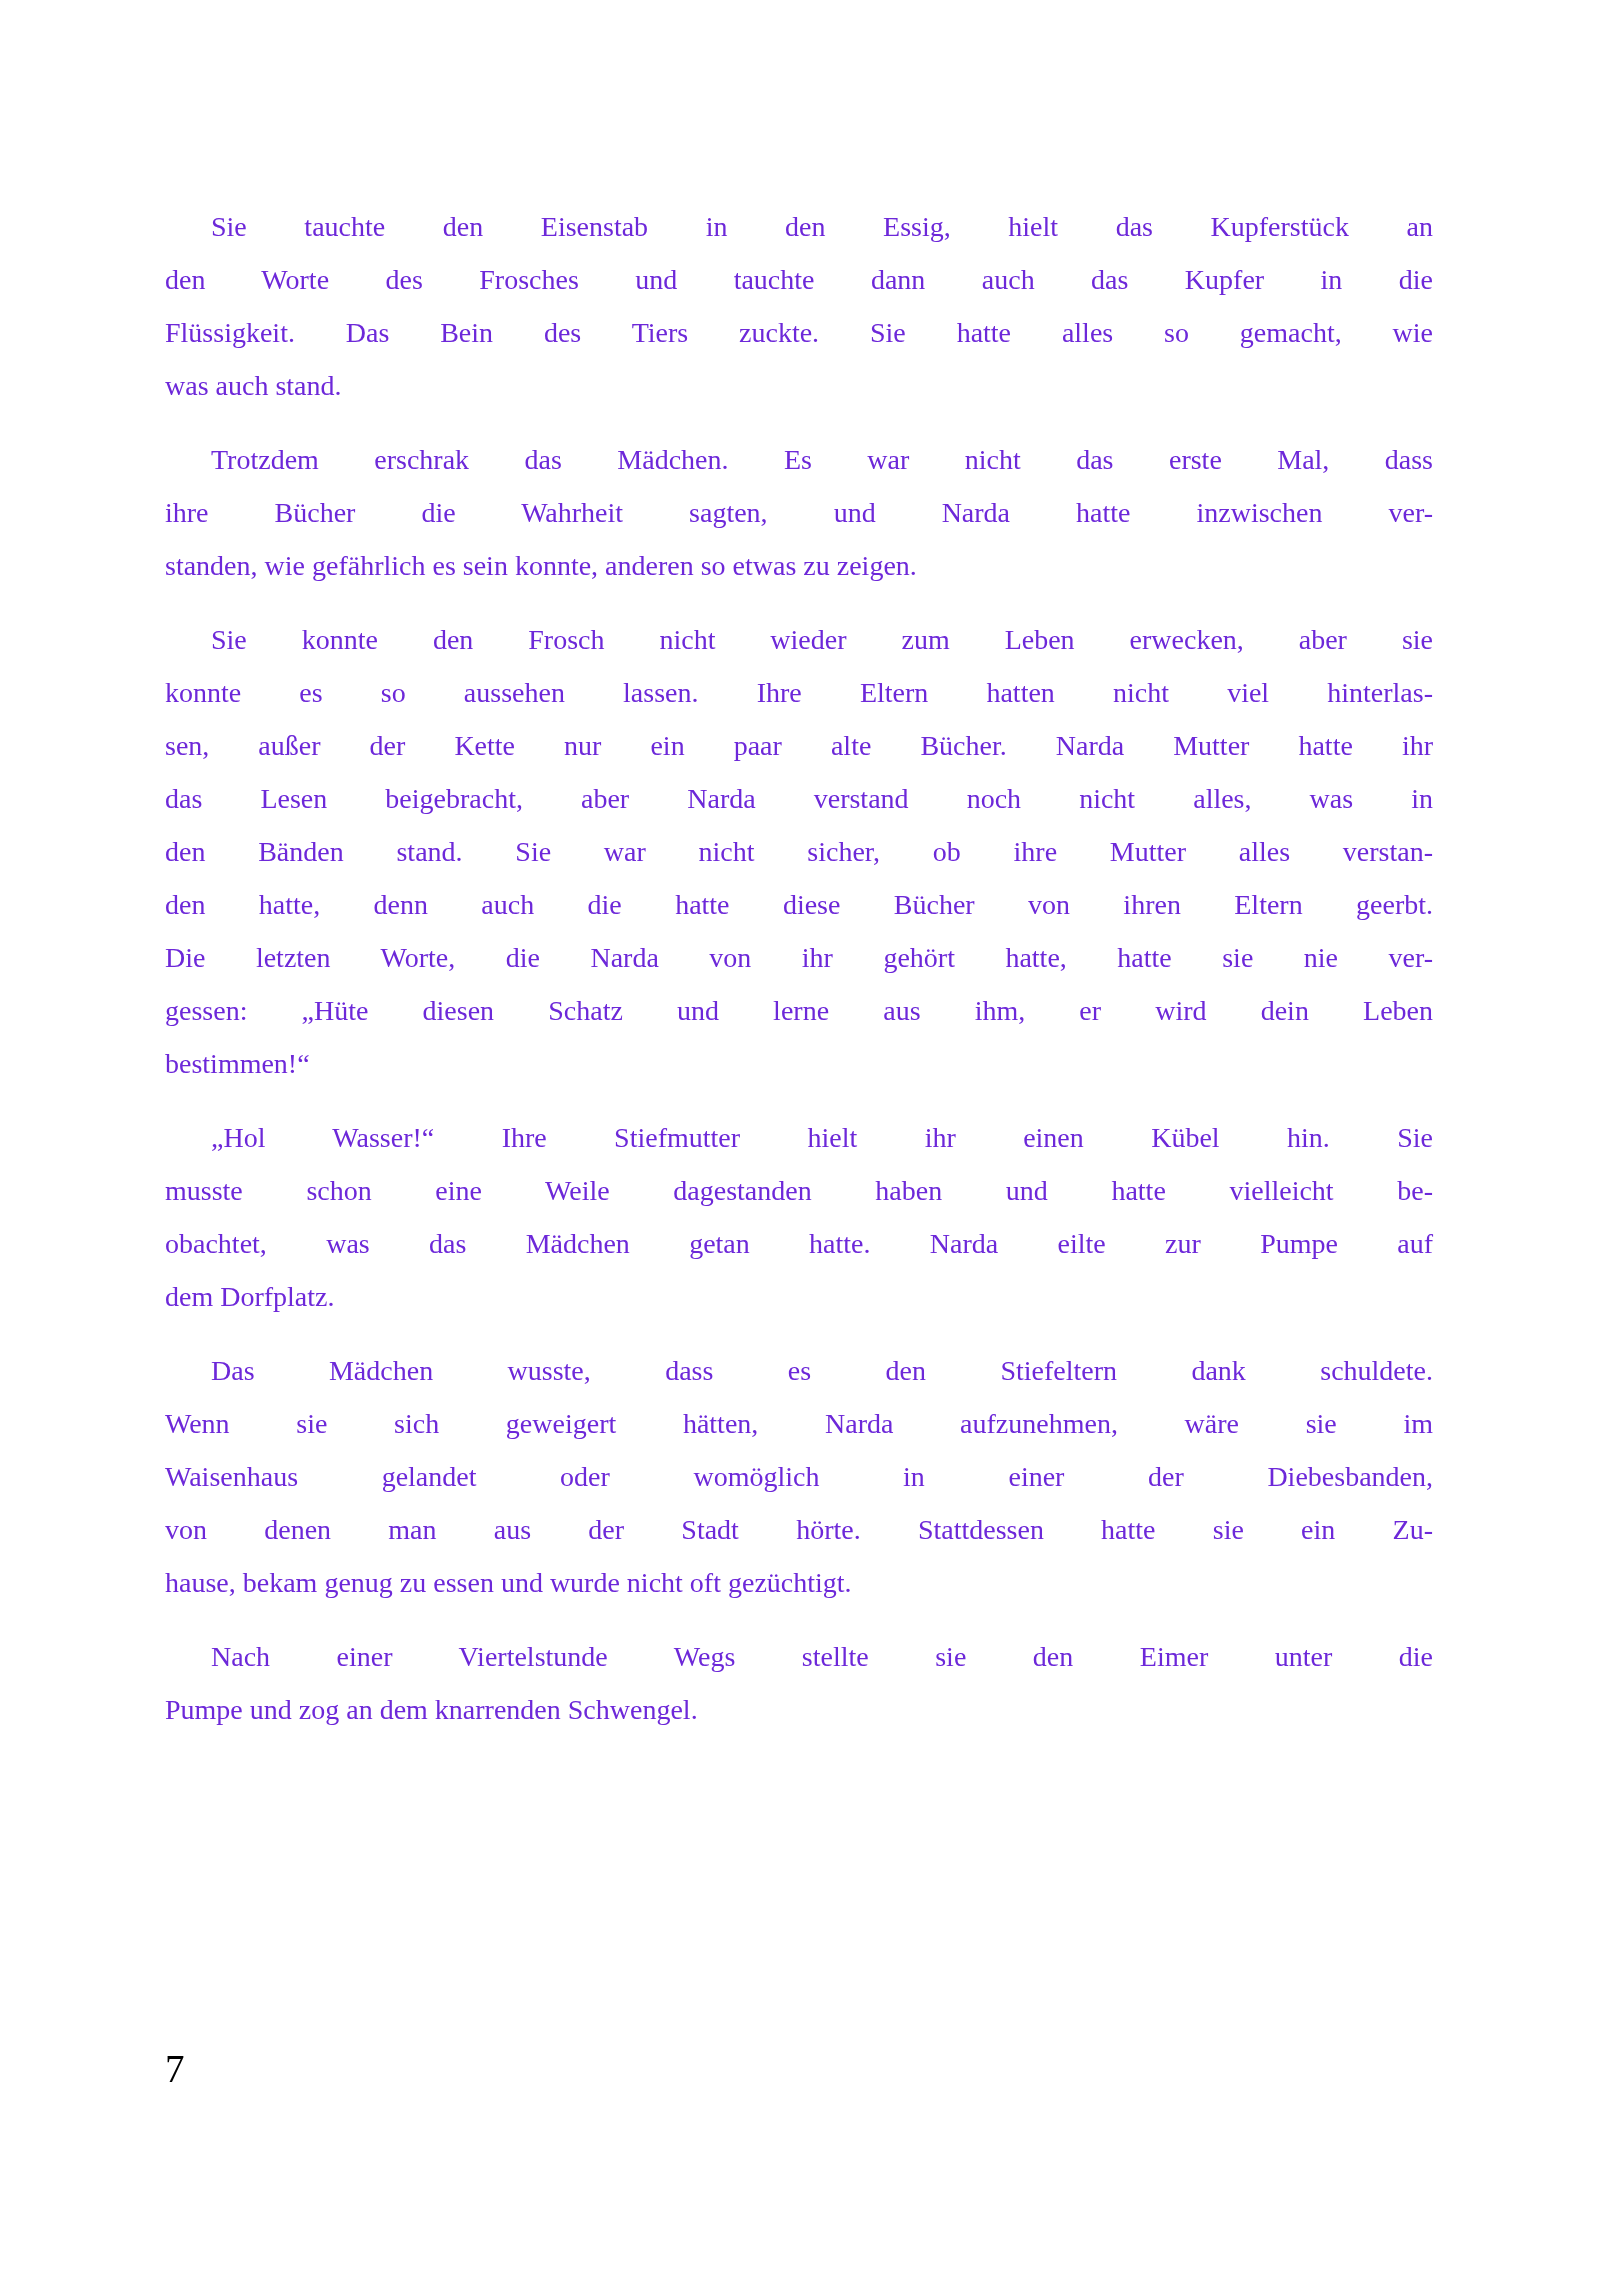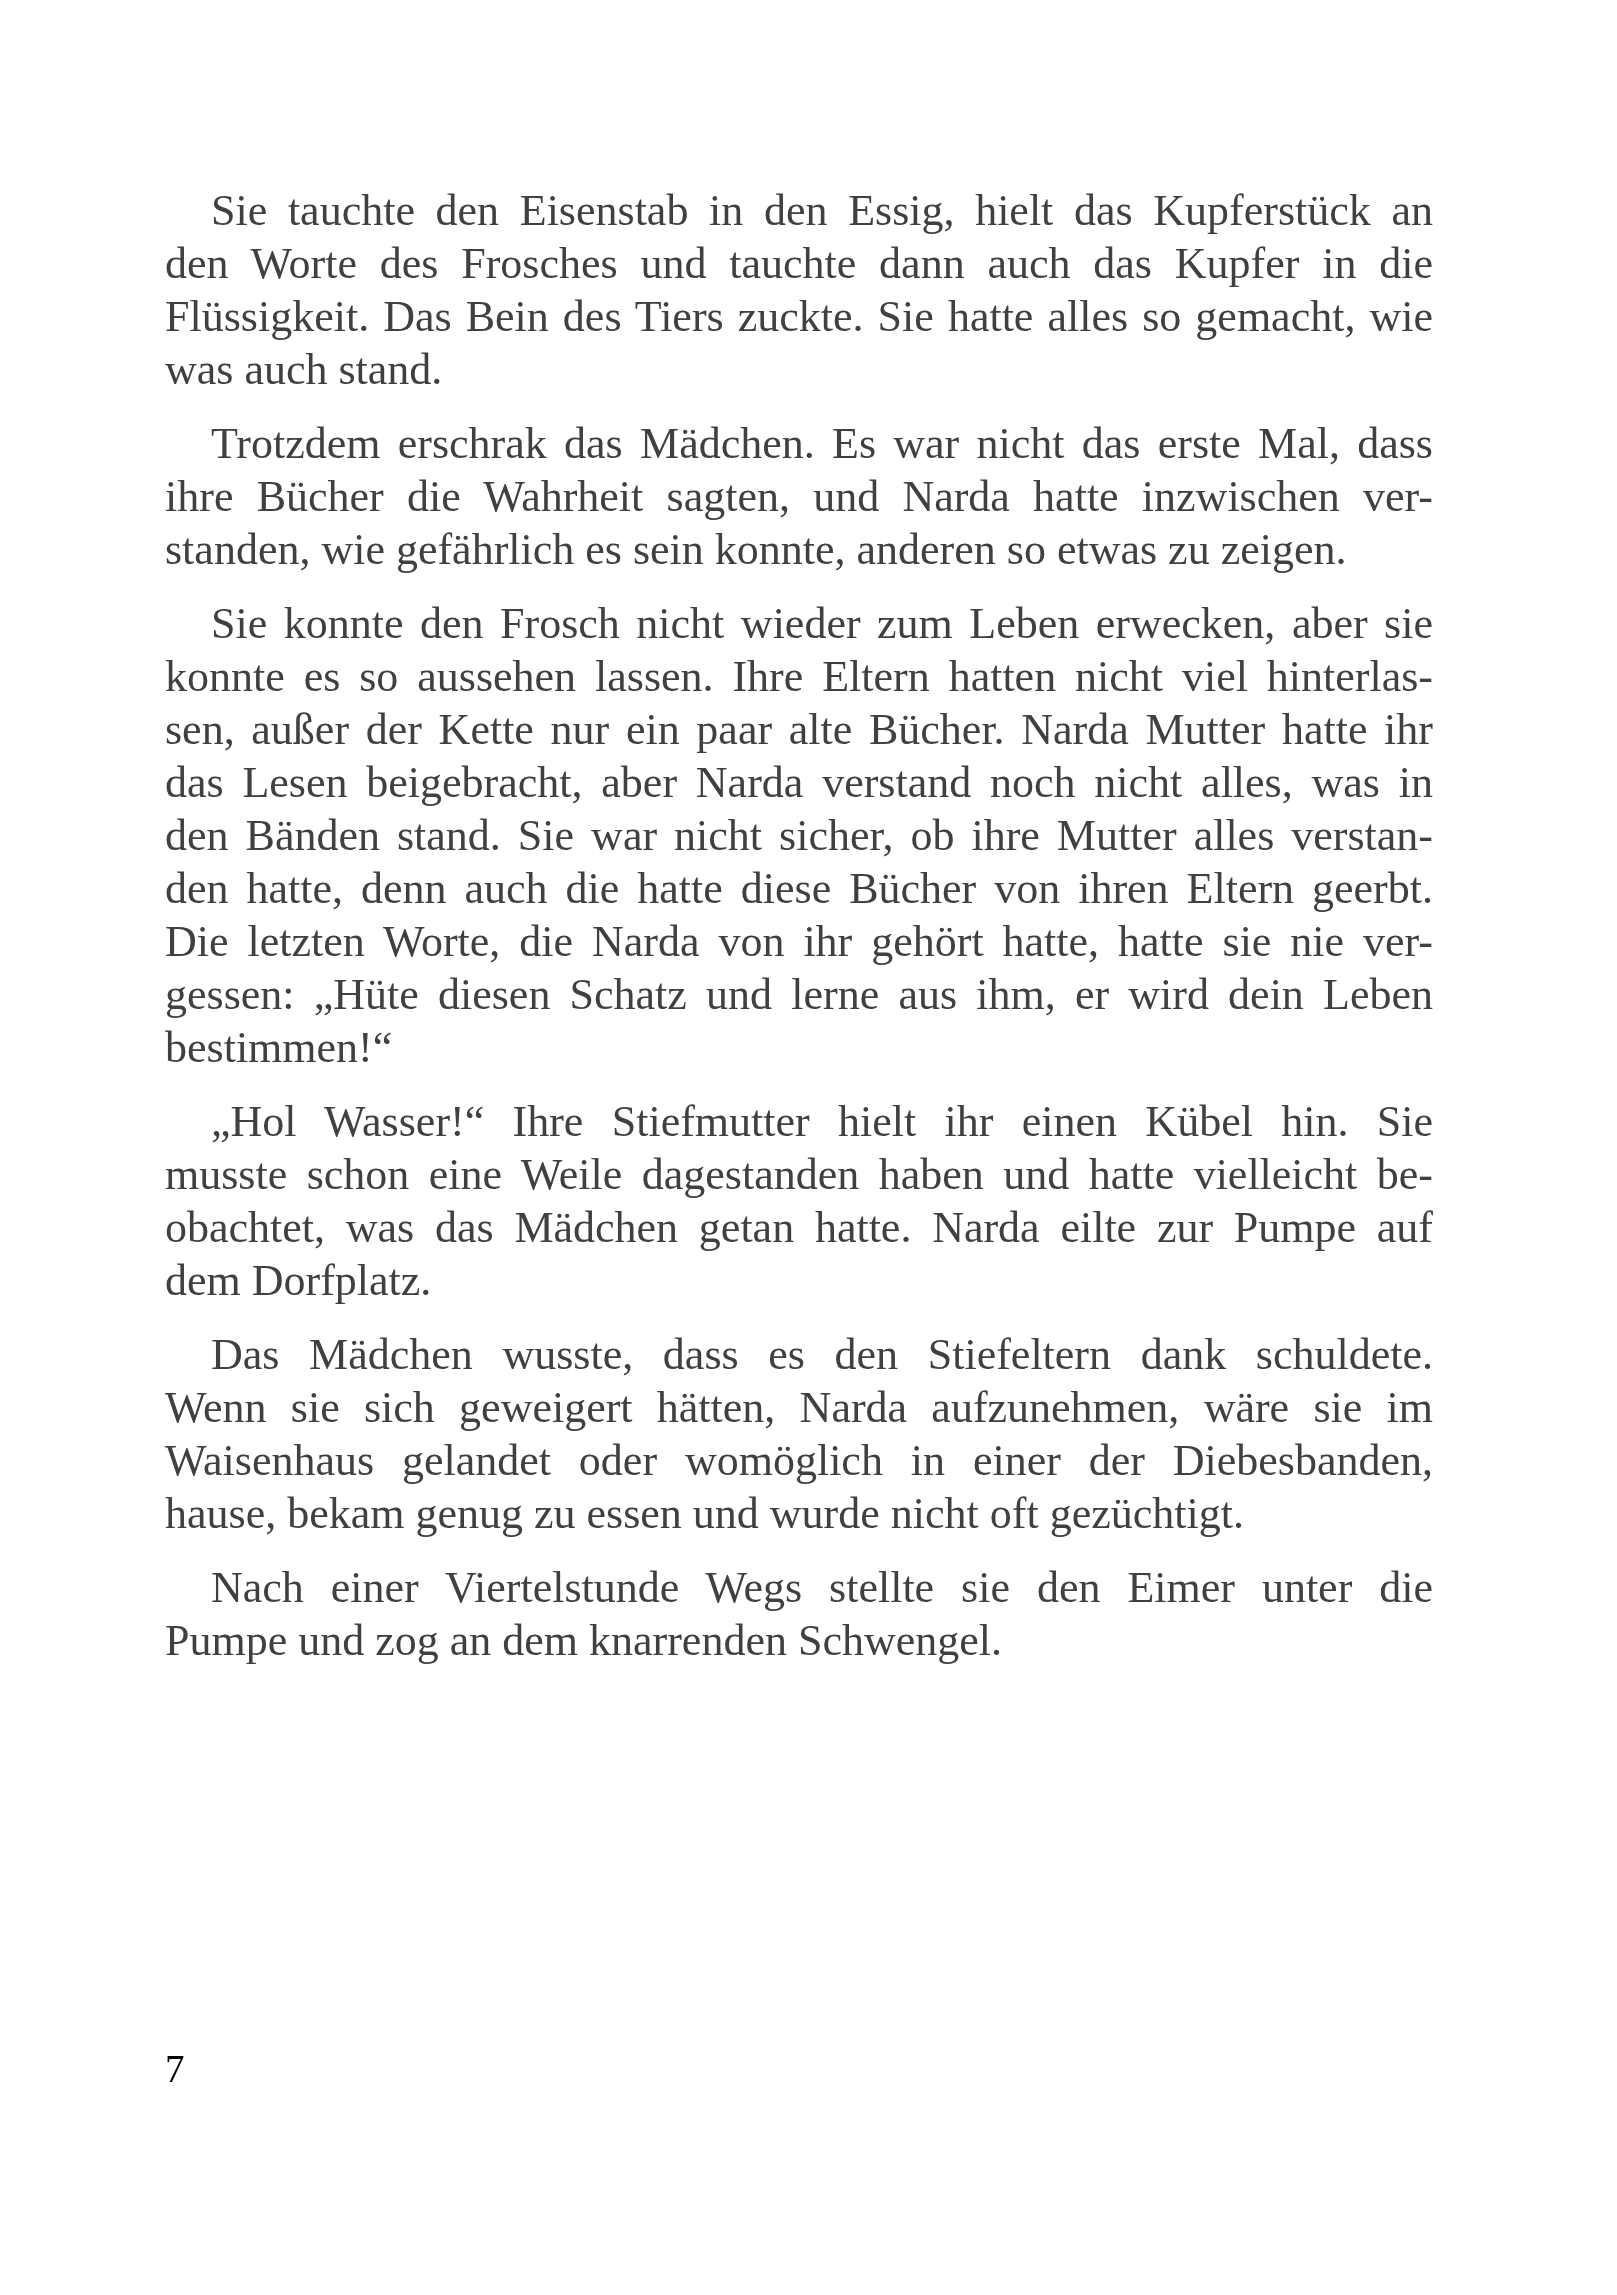--- a/index.html
+++ b/index.html
@@ -18,25 +18,25 @@
   .book-page {
     position: absolute;
     left: 0; top: 0;
     width: 1618px;
     height: 2295px;
     background: #ffffff;
   }
   .text-block {
     position: absolute;
     left: 165px;
-    top: 184px;
+    top: 200px;
     width: 1268px;
-    font-size: 44px;
+    font-size: 28px;
     line-height: 53px;
-    color: #404040;
+    color: #6d28d9;
   }
   .paragraph {
     margin: 0 0 21px 0;
   }
   .line {
     text-align: justify;
     text-align-last: justify;
     -moz-text-align-last: justify;
     white-space: normal;
   }
@@ -86,20 +86,21 @@
       <div class="paragraph">
         <div class="line first">„Hol Wasser!“ Ihre Stiefmutter hielt ihr einen Kübel hin. Sie</div>
         <div class="line">musste schon eine Weile dagestanden haben und hatte vielleicht be-</div>
         <div class="line">obachtet, was das Mädchen getan hatte. Narda eilte zur Pumpe auf</div>
         <div class="line last">dem Dorfplatz.</div>
       </div>
       <div class="paragraph">
         <div class="line first">Das Mädchen wusste, dass es den Stiefeltern dank schuldete.</div>
         <div class="line">Wenn sie sich geweigert hätten, Narda aufzunehmen, wäre sie im</div>
         <div class="line">Waisenhaus gelandet oder womöglich in einer der Diebesbanden,</div>
+        <div class="line">von denen man aus der Stadt hörte. Stattdessen hatte sie ein Zu-</div>
         <div class="line last">hause, bekam genug zu essen und wurde nicht oft gezüchtigt.</div>
       </div>
       <div class="paragraph">
         <div class="line first">Nach einer Viertelstunde Wegs stellte sie den Eimer unter die</div>
         <div class="line last">Pumpe und zog an dem knarrenden Schwengel.</div>
       </div>
     </div>
   <div class="page-number">7</div>
 </div>
 

